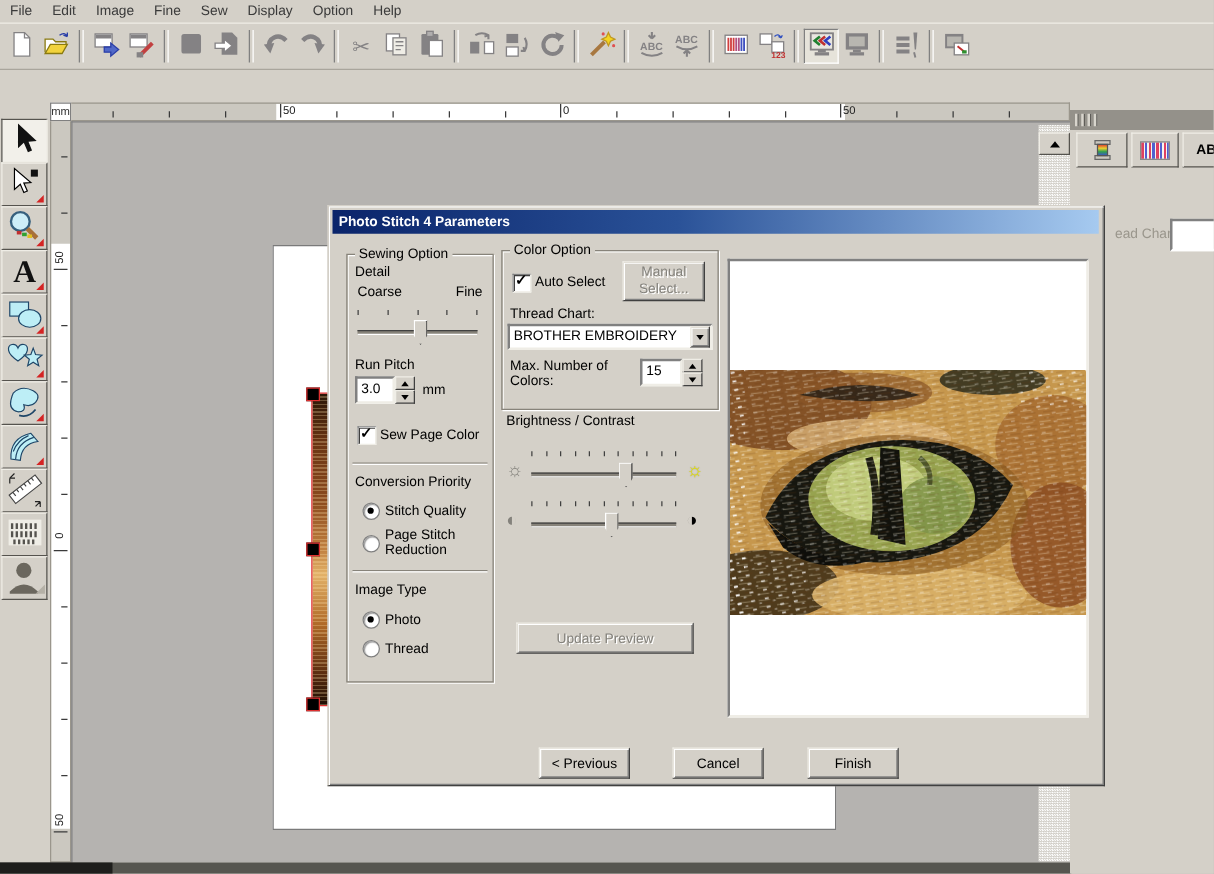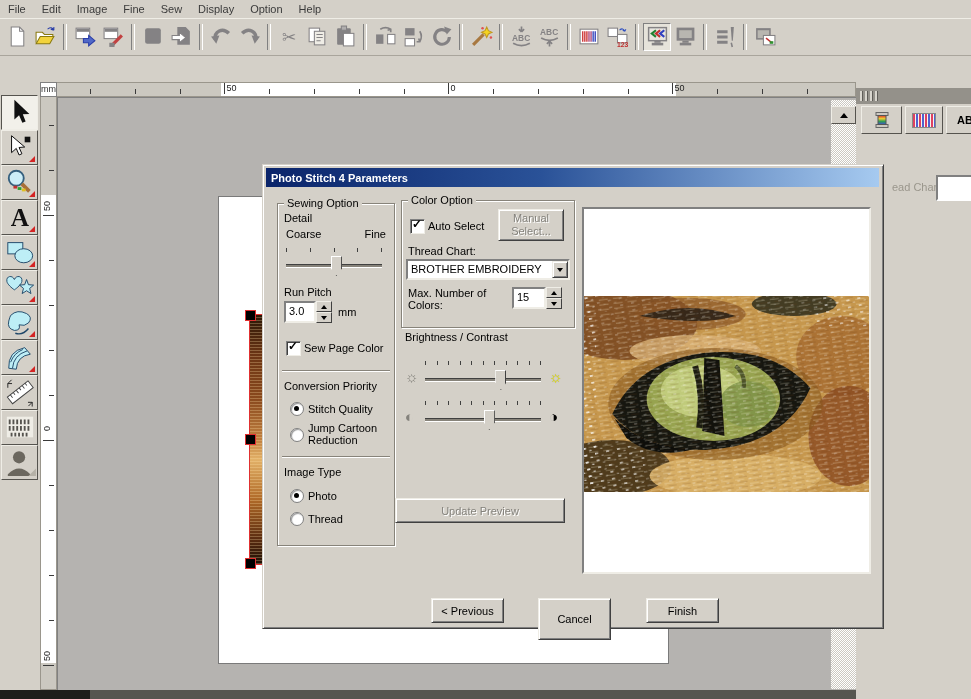--- a/index.html
+++ b/index.html
@@ -521,21 +521,21 @@
     <span class="dlabel" style="left:60px;top:102px">mm</span>
     <span class="checkbox" style="position:absolute;left:8px;top:137px">
         <span class="check">✓</span>
       </span>
     <span class="dlabel" style="left:26px;top:138px">Sew Page Color</span>
     <div class="etched" style="position:absolute;left:4px;right:4px;top:166px"></div>
     <span class="dlabel" style="left:6px;top:176px">Conversion Priority</span>
     <span class="radio on" style="position:absolute;left:12px;top:198px"></span>
     <span class="dlabel" style="left:30px;top:199px">Stitch Quality</span>
     <span class="radio" style="position:absolute;left:12px;top:224px"></span>
-    <span class="dlabel" style="left:30px;top:218px;width:72px;white-space:normal">Jump Cartoon Reduction</span>
+    <span class="dlabel" style="left:30px;top:218px;width:72px;white-space:normal">Page Stitch Reduction</span>
     <div class="etched" style="position:absolute;left:4px;right:4px;top:252px"></div>
     <span class="dlabel" style="left:6px;top:262px">Image Type</span>
     <span class="radio on" style="position:absolute;left:12px;top:285px"></span>
     <span class="dlabel" style="left:30px;top:286px">Photo</span>
     <span class="radio" style="position:absolute;left:12px;top:308px"></span>
     <span class="dlabel" style="left:30px;top:309px">Thread</span>
   </div>
 
   <div class="groupbox" style="left:138px;top:35px;width:172px;height:126px">
     <span class="legend">Color Option</span>
@@ -601,21 +601,21 @@
         <i></i>
         <i></i>
         <i></i>
         <i></i>
       </div>
     <div class="track" style="top:17px"></div>
     <div class="thumb" style="top: 9px; left: calc(55% - 5px);"></div>
   </div>
   <span class="dim-icon" style="left:286px;top:244px;color:#000">◑</span>
 
-  <div class="w-btn disabled" style="position:absolute;left:132px;top:333px;width:170px;height:25px">
+  <div class="w-btn disabled" style="position:absolute;left:150px;top:333px;width:142px;height:25px">
       <span>Update Preview</span>
     </div>
 
   <div id="preview-box">
     <svg viewBox="0 0 282 196" preserveAspectRatio="none">
       <defs>
         <pattern id="fur" width="14" height="5" patternUnits="userSpaceOnUse" patternTransform="rotate(-7)">
           <path d="M0 1 h9" stroke="rgba(255,246,215,0.5)" stroke-width="1"></path>
           <path d="M4 3.5 h8" stroke="rgba(96,52,12,0.35)" stroke-width="1"></path>
         </pattern>
@@ -647,19 +647,19 @@
       <rect width="282" height="196" fill="url(#spk)" opacity="0.35"></rect>
       <rect x="0" y="0" width="12" height="196" fill="url(#spk)" opacity="0.95"></rect>
       <rect x="0" y="150" width="60" height="46" fill="url(#spk)" opacity="0.7"></rect>
       <rect x="230" y="0" width="52" height="30" fill="url(#spk)" opacity="0.6"></rect>
     </svg>
   </div>
 
   <div class="w-btn" style="position:absolute;left:168px;top:433px;width:73px;height:25px">
       <span>&lt; Previous</span>
     </div>
-  <div class="w-btn" style="position:absolute;left:275px;top:433px;width:73px;height:42px">
+  <div class="w-btn" style="position:absolute;left:275px;top:433px;width:73px;height:25px">
       <span>Cancel</span>
     </div>
   <div class="w-btn" style="position:absolute;left:383px;top:433px;width:73px;height:25px">
       <span>Finish</span>
     </div>
 </div>
 
 </body></html>

